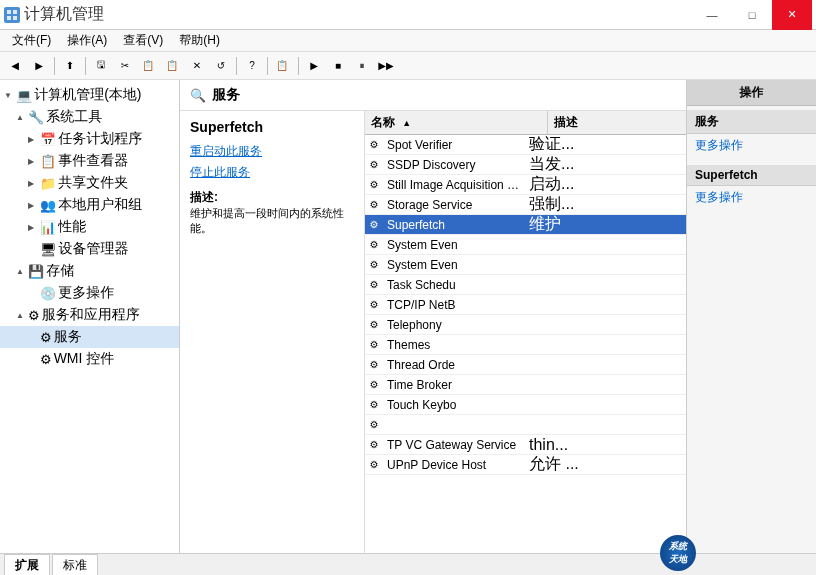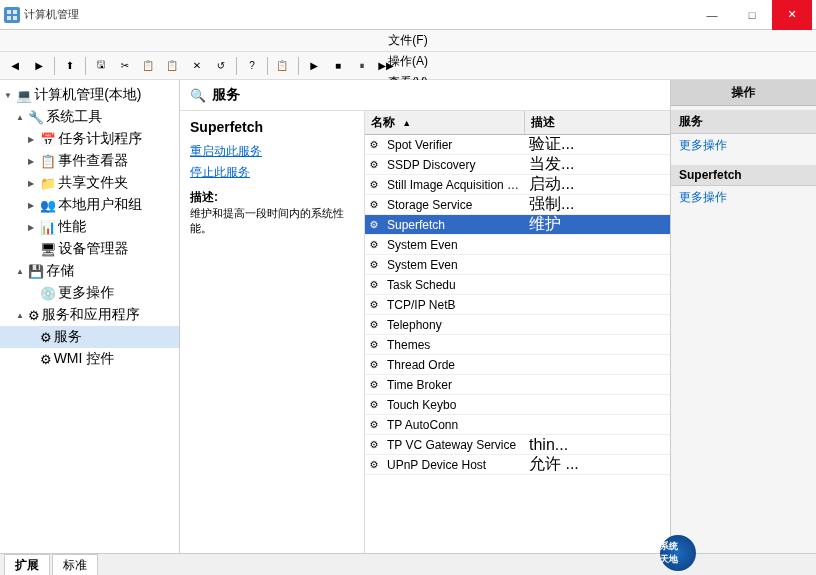--- a/index.html
+++ b/index.html
@@ -29,21 +29,21 @@
       gap: 4px;
     }
     .title-icon {
       width: 16px; height: 16px;
       background: #4a8fd4;
       border-radius: 2px;
       display: flex; align-items: center; justify-content: center;
       font-size: 9px; color: white;
     }
     .title-text {
-      font-size: 11px;
+      font-size: 16px;
       color: #333;
     }
     .title-controls {
       display: flex;
       gap: 0;
     }
     .title-btn {
       width: 40px; height: 30px;
       display: flex; align-items: center; justify-content: center;
       cursor: pointer;
@@ -53,21 +53,20 @@
     .title-btn.close { background: #e81123; color: white; }
 
     
     .menu-bar {
       background: #f8f8f8;
       height: 22px;
       display: flex;
       align-items: center;
       border-bottom: 1px solid #ddd;
       padding: 0 4px;
-      flex-direction: column;
     }
     .menu-item {
       padding: 2px 8px;
       cursor: pointer;
       font-size: 12px;
     }
 
     
     .toolbar {
       background: #f8f8f8;
@@ -181,42 +180,42 @@
       overflow: hidden;
       position: relative;
     }
     .service-list-header {
       display: flex;
       background: #f0f0f0;
       border-bottom: 1px solid #bbb;
       font-size: 12px;
       font-weight: bold;
     }
-    .col-name { width: 160px; padding: 3px 6px; border-right: 1px solid #ccc; }
+    .col-name { width: 183px; padding: 3px 6px; border-right: 1px solid #ccc; }
     .col-desc { flex: 1; padding: 3px 6px; }
 
     .service-list {
       overflow-y: auto;
       height: 100%;
     }
     .service-row {
       display: flex;
       align-items: center;
       border-bottom: 1px solid #eee;
       cursor: pointer;
       height: 20px;
     }
     .service-row.highlighted { background: #316ac5; color: white; }
     .row-icon { width: 18px; display: flex; align-items: center; justify-content: center; font-size: 10px; flex-shrink: 0; }
     .row-name { width: 142px; padding: 0 4px; font-size: 12px; overflow: hidden; white-space: nowrap; text-overflow: ellipsis; }
     .row-desc { flex: 1; padding: 0 4px; font-size: 16px; overflow: hidden; white-space: nowrap; text-overflow: ellipsis; }
 
     
     .right-panel {
-      width: 146px;
+      width: 130px;
       background: #f5f5f5;
       border-left: 1px solid #ccc;
       padding: 0;
     }
     .right-header {
       background: #d4d4d4;
       padding: 4px 8px;
       font-weight: bold;
       font-size: 12px;
       text-align: center;
@@ -486,21 +485,20 @@
           </div>
 
           <div class="service-row">
             <div class="row-icon">⚙</div>
             <div class="row-name">Touch Keybo</div>
             <div class="row-desc"></div>
           </div>
 
           <div class="service-row">
             <div class="row-icon">⚙</div>
-            <div class="row-name">TP AutoConn</div>
             <div class="row-desc"></div>
           </div>
 
           <div class="service-row">
             <div class="row-icon">⚙</div>
             <div class="row-name">TP VC Gateway Service</div>
             <div class="row-desc">thin...</div>
           </div>
 
           <div class="service-row">
@@ -526,17 +524,17 @@
     </div>
   </div>
 
 </div>
 
 <div class="status-bar">
   <div class="tab-item active">扩展</div>
   <div class="tab-item">标准</div>
 
   <div style="position:absolute; bottom:4px; right:120px; display:flex; align-items:center; gap:6px;">
-    <div style="width:36px; height:36px; border-radius:50%; background:radial-gradient(circle, #1a6bbf, #0d3a7a); display:flex; align-items:center; ">
+    <div style="width:36px; height:36px; border-radius:50%; background:radial-gradient(circle, #1a6bbf, #0d3a7a); display:flex; align-items:center; justify-content:center;font-style:italic;">
       <span style="color:white; font-size:9px; font-weight:bold;">系统<br>天地</span>
     </div>
   </div>
 </div>
 
 </body></html>

